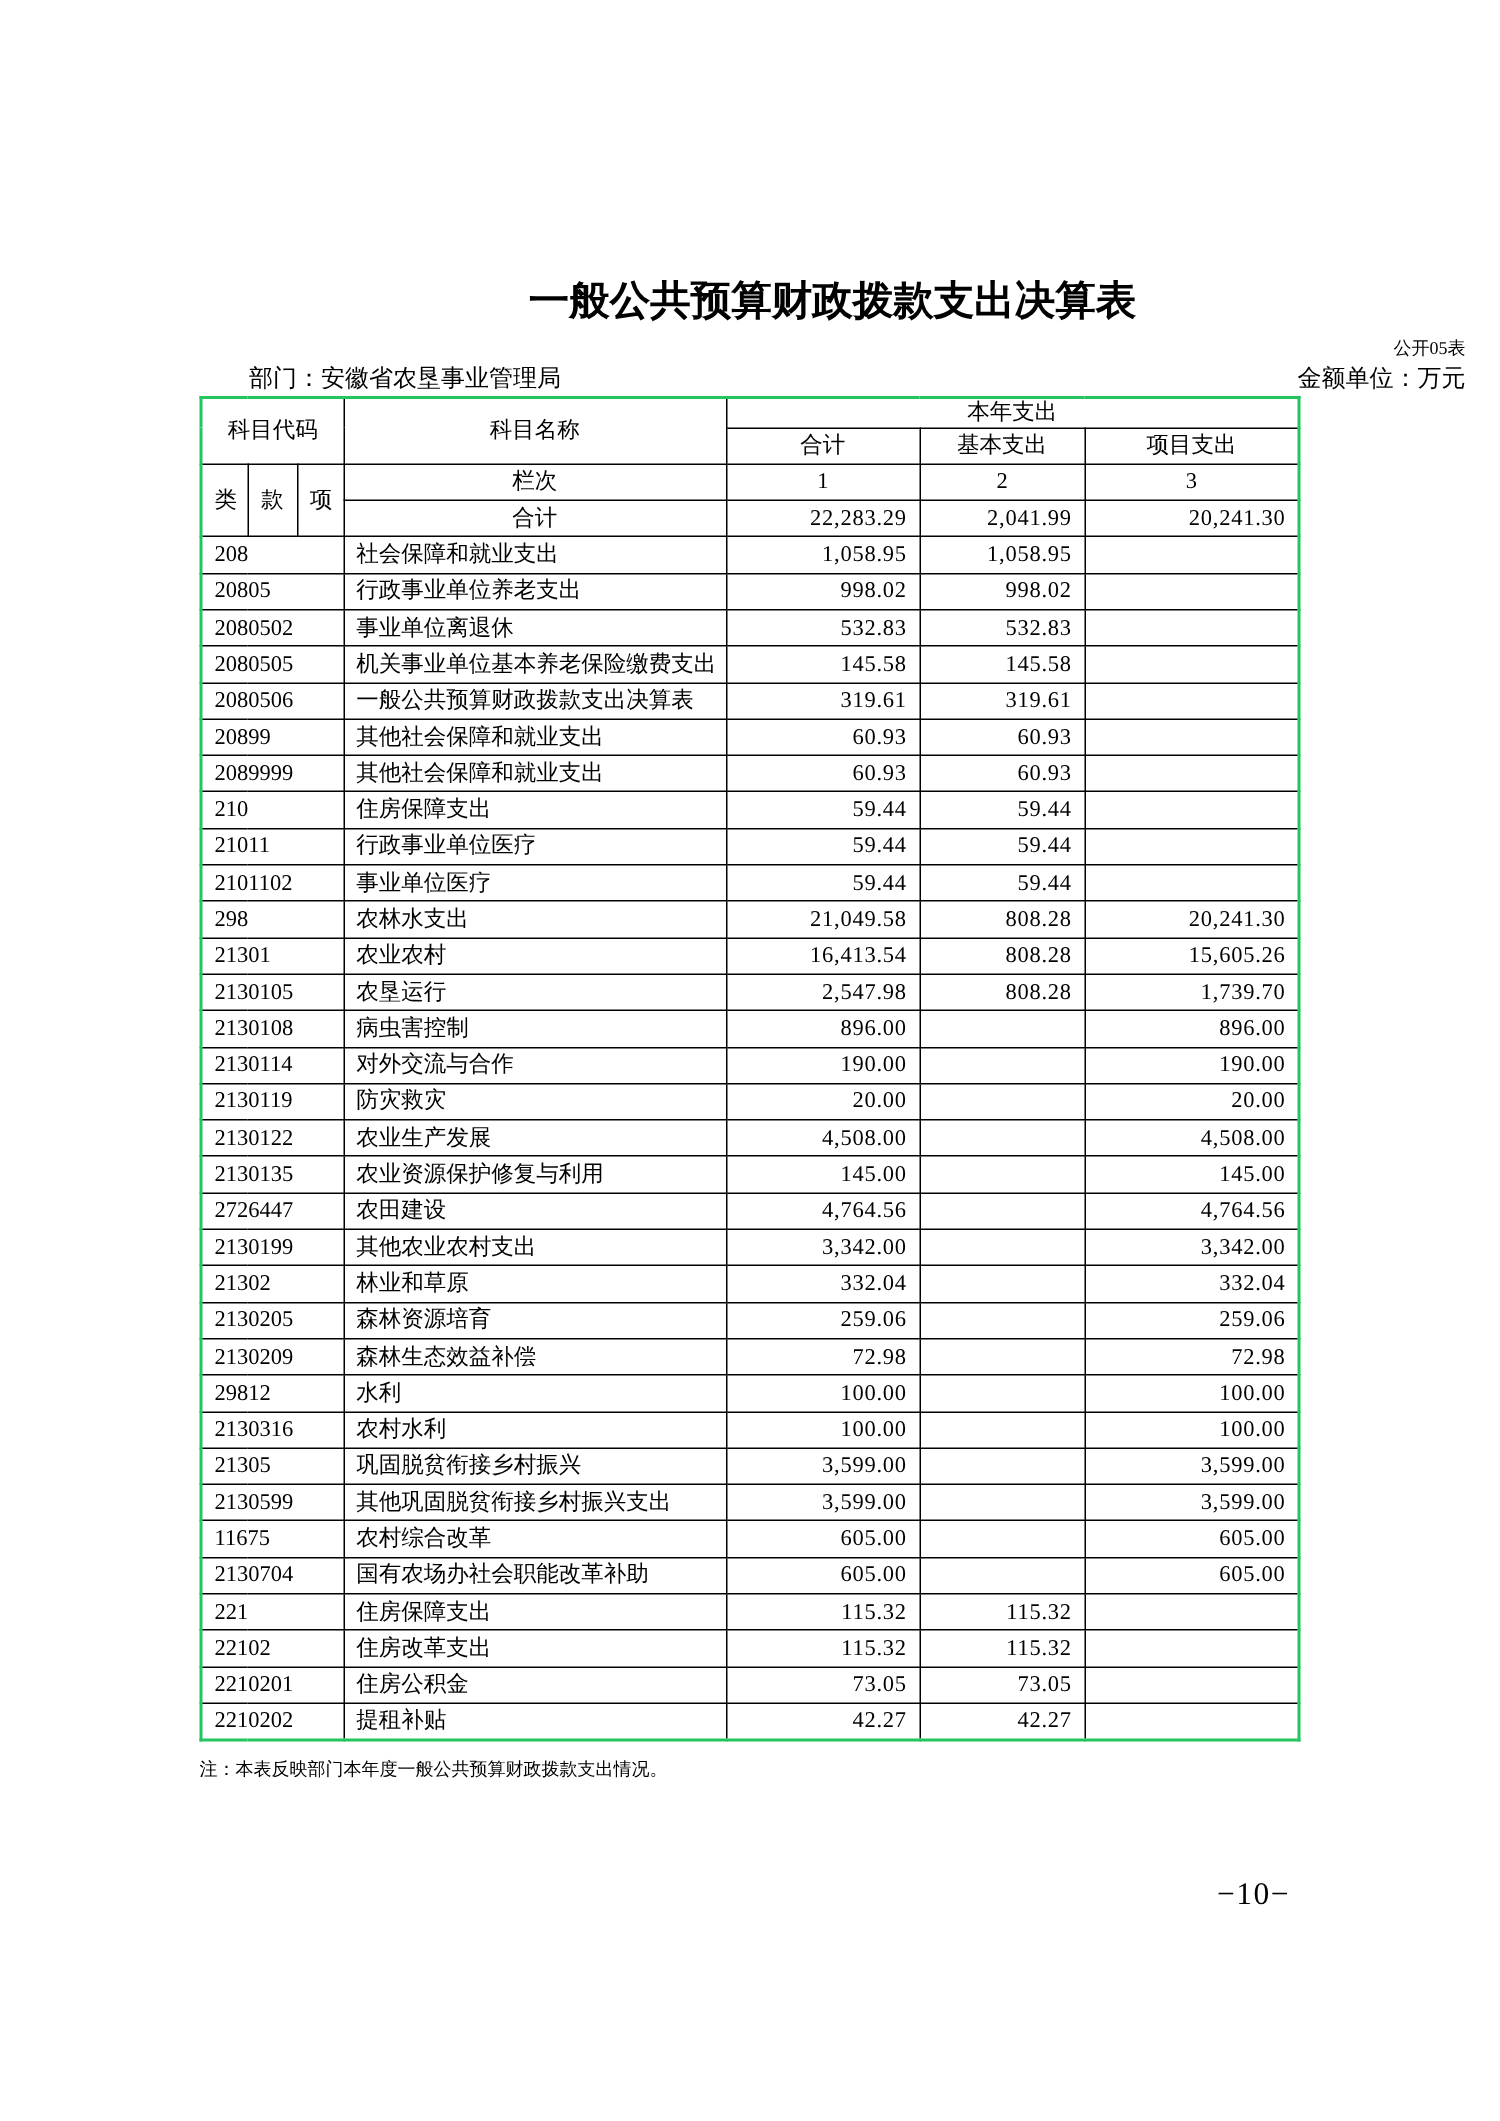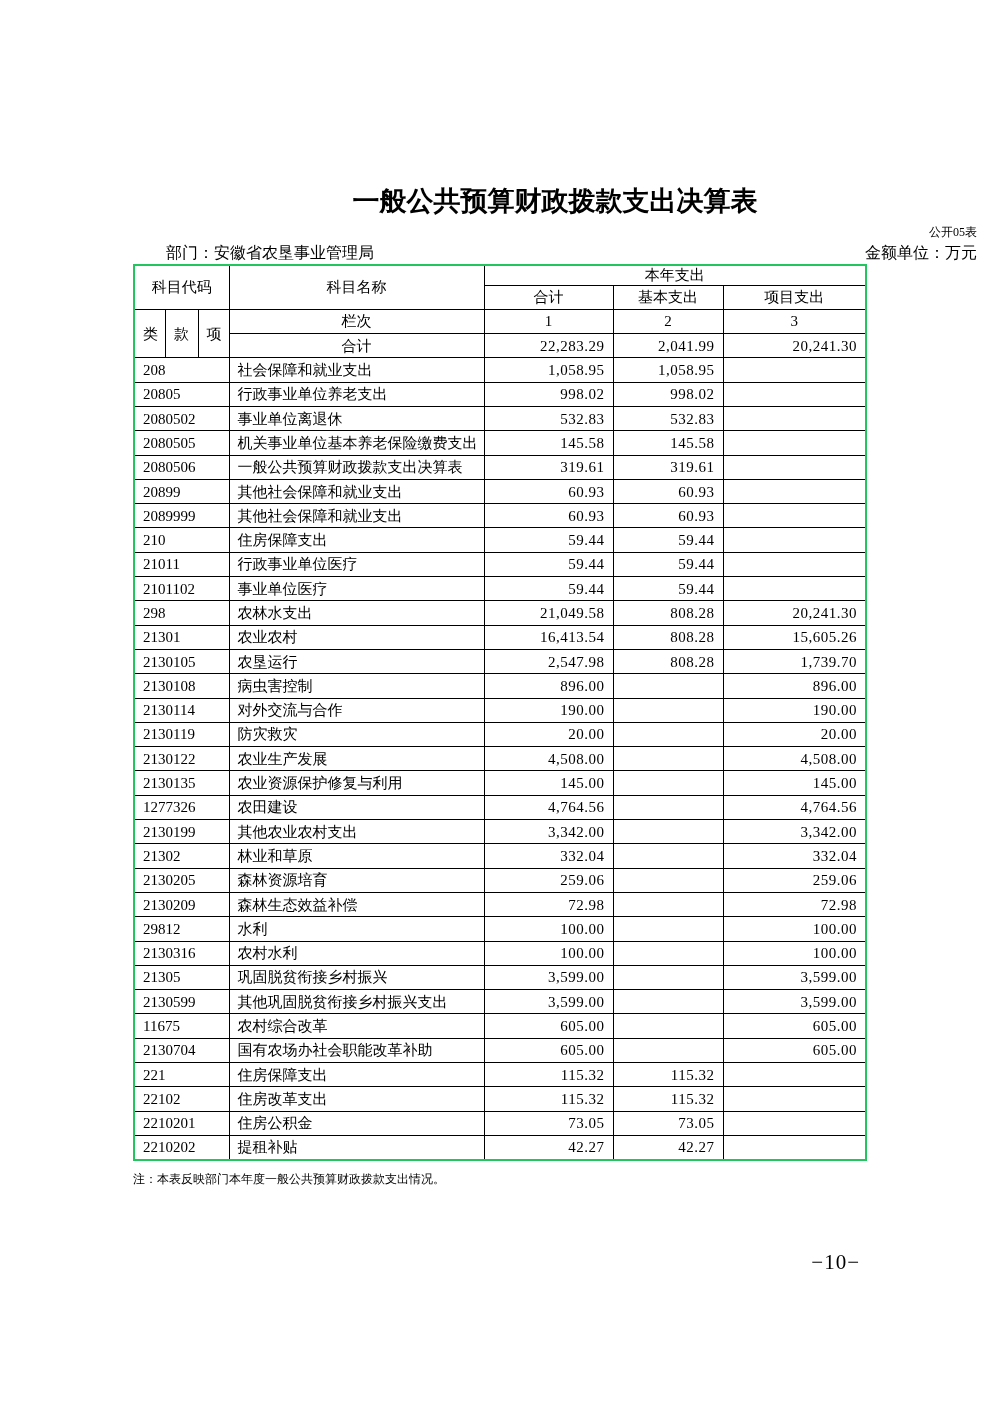--- a/index.html
+++ b/index.html
@@ -267,21 +267,21 @@
 
   <tr>
     <td colspan="3" class="code">2130135</td>
     <td class="name">农业资源保护修复与利用</td>
     <td class="num">145.00</td>
     <td class="num"></td>
     <td class="num">145.00</td>
   </tr>
 
   <tr>
-    <td colspan="3" class="code">1277326</td>
+    <td colspan="3" class="code">2726447</td>
     <td class="name">农田建设</td>
     <td class="num">4,764.56</td>
     <td class="num"></td>
     <td class="num">4,764.56</td>
   </tr>
 
   <tr>
     <td colspan="3" class="code">2130199</td>
     <td class="name">其他农业农村支出</td>
     <td class="num">3,342.00</td>

